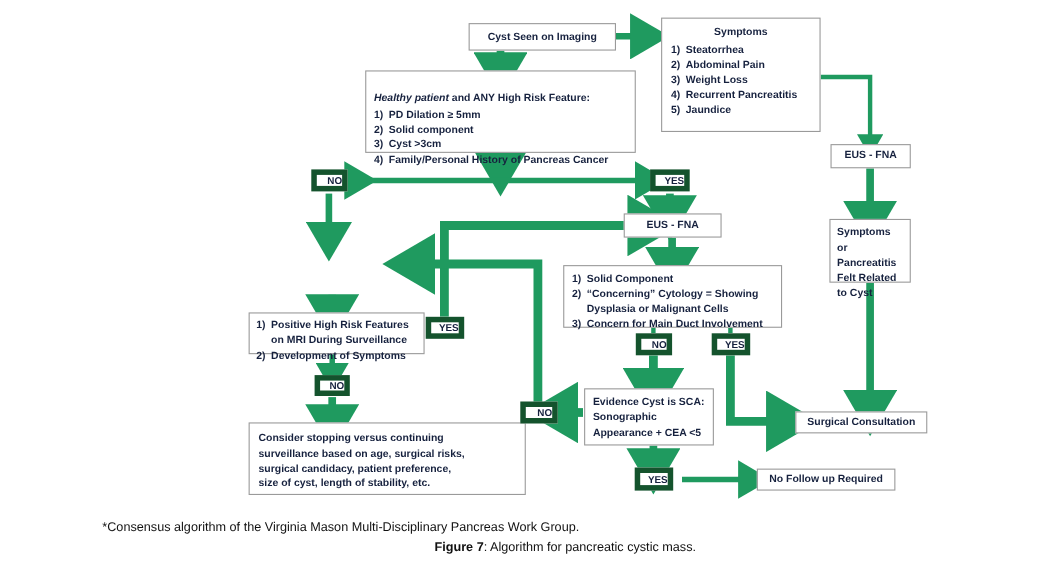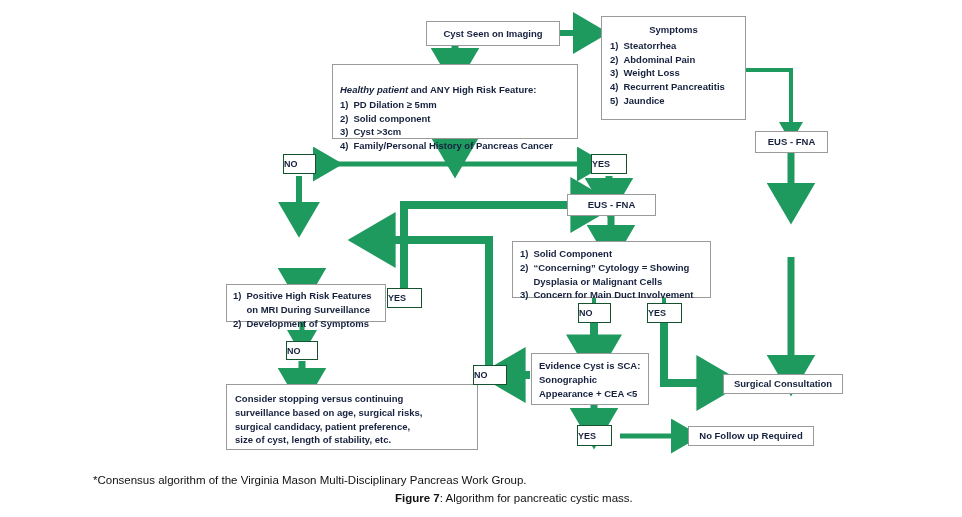--- a/index.html
+++ b/index.html
@@ -17,26 +17,26 @@
     font-weight:bold;
     font-size:9.5px;
     line-height:1.45;
     color:#16213e;
     z-index:5;
     padding:4px 6px;
   }
   .node.center{display:flex;align-items:center;justify-content:center;text-align:center;}
   .small-label{
     position:absolute;
-    border:1px solid #14532d;
+    border:5px solid #14532d;
     background:#ffffff;
     box-sizing:border-box;
     font-weight:bold;
     font-size:9px;
-    display:flex;align-items:center;justify-content:flex-start;
+    display:flex;align-items:center;justify-content:flex-end;
     color:#16213e;
     z-index:6;
   }
   .olist{margin:0;padding:0;list-style:none;}
   .olist li{display:flex;gap:5px;}
   .olist li .num{flex:0 0 auto;}
   .olist li .txt{flex:1 1 auto;}
   .ttl{text-align:center;display:block;font-weight:bold;}
   .ital{font-style:italic;}
   .caption{
@@ -163,20 +163,26 @@
           <span class="num">5)</span>
           <span class="txt">Jaundice</span>
         </li>
     </ul>
   </div>
 
   <div class="node center" style="left:755px;top:131px;width:73px;height:22px;">
     <span>EUS - FNA</span>
   </div>
 
+  <div class="node" style="left:754px;top:199px;width:74px;height:58px;padding:5px 6px;">
+    <div>Symptoms or</div>
+    <div>Pancreatitis</div>
+    <div>Felt Related</div>
+    <div>to Cyst</div>
+  </div>
 
   <div class="node center" style="left:567px;top:194px;width:89px;height:22px;">
     <span>EUS - FNA</span>
   </div>
 
   <div class="node" style="left:512px;top:241px;width:199px;height:57px;padding:5px 7px;">
     <ul class="olist">
       <li>
           <span class="num">1)</span>
           <span class="txt">Solid Component</span>

